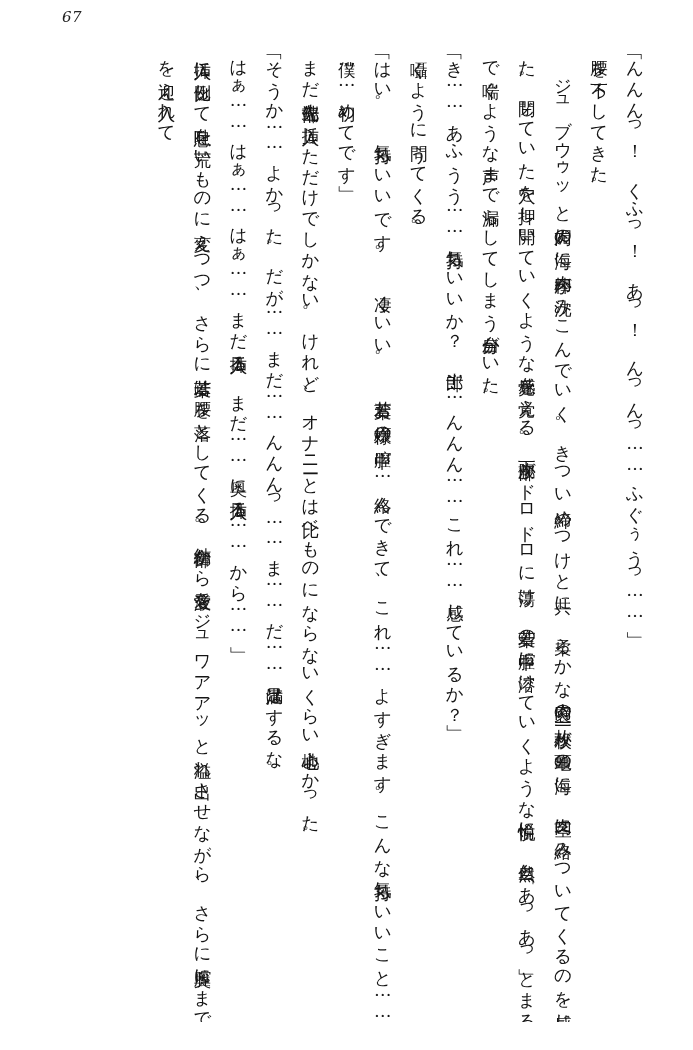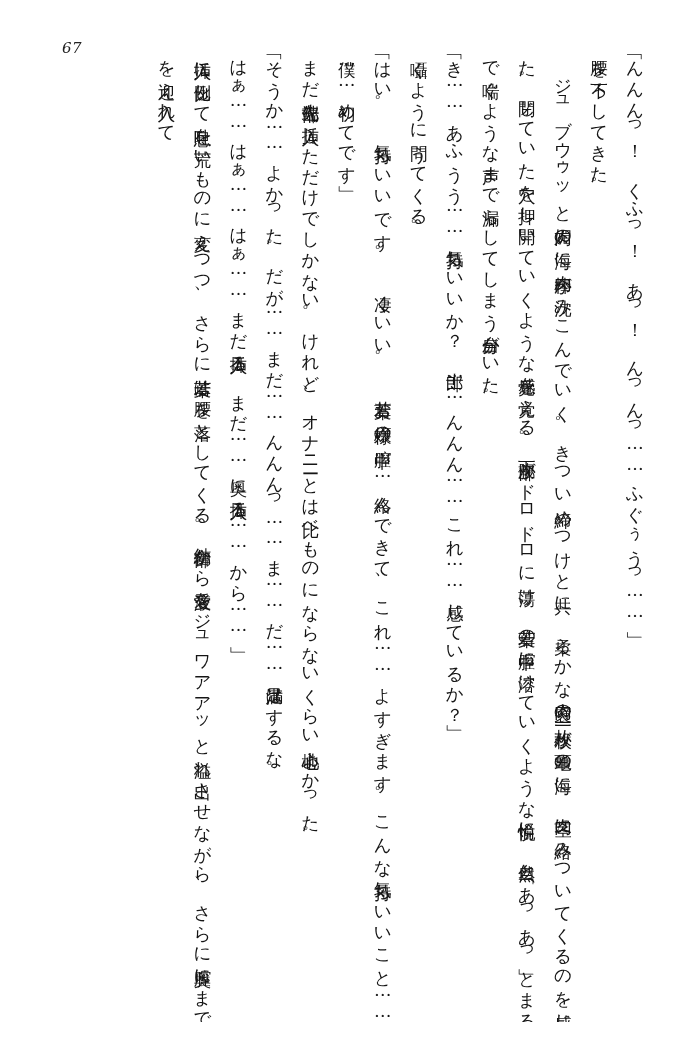--- a/index.html
+++ b/index.html
@@ -23,21 +23,20 @@
   }
   .page-number {
     position: absolute;
     top: 8px;
     left: 62px;
     font-size: 15px;
     font-style: italic;
     font-family: "DejaVu Serif", "Liberation Serif", serif;
     color: #222;
     letter-spacing: 0.5px;
-    margin-top: 31px;
   }
   .text-block {
     position: absolute;
     top: 48px;
     right: 40px;
     left: 40px;
     bottom: 28px;
     writing-mode: vertical-rl;
     text-orientation: upright;
     direction: ltr;

